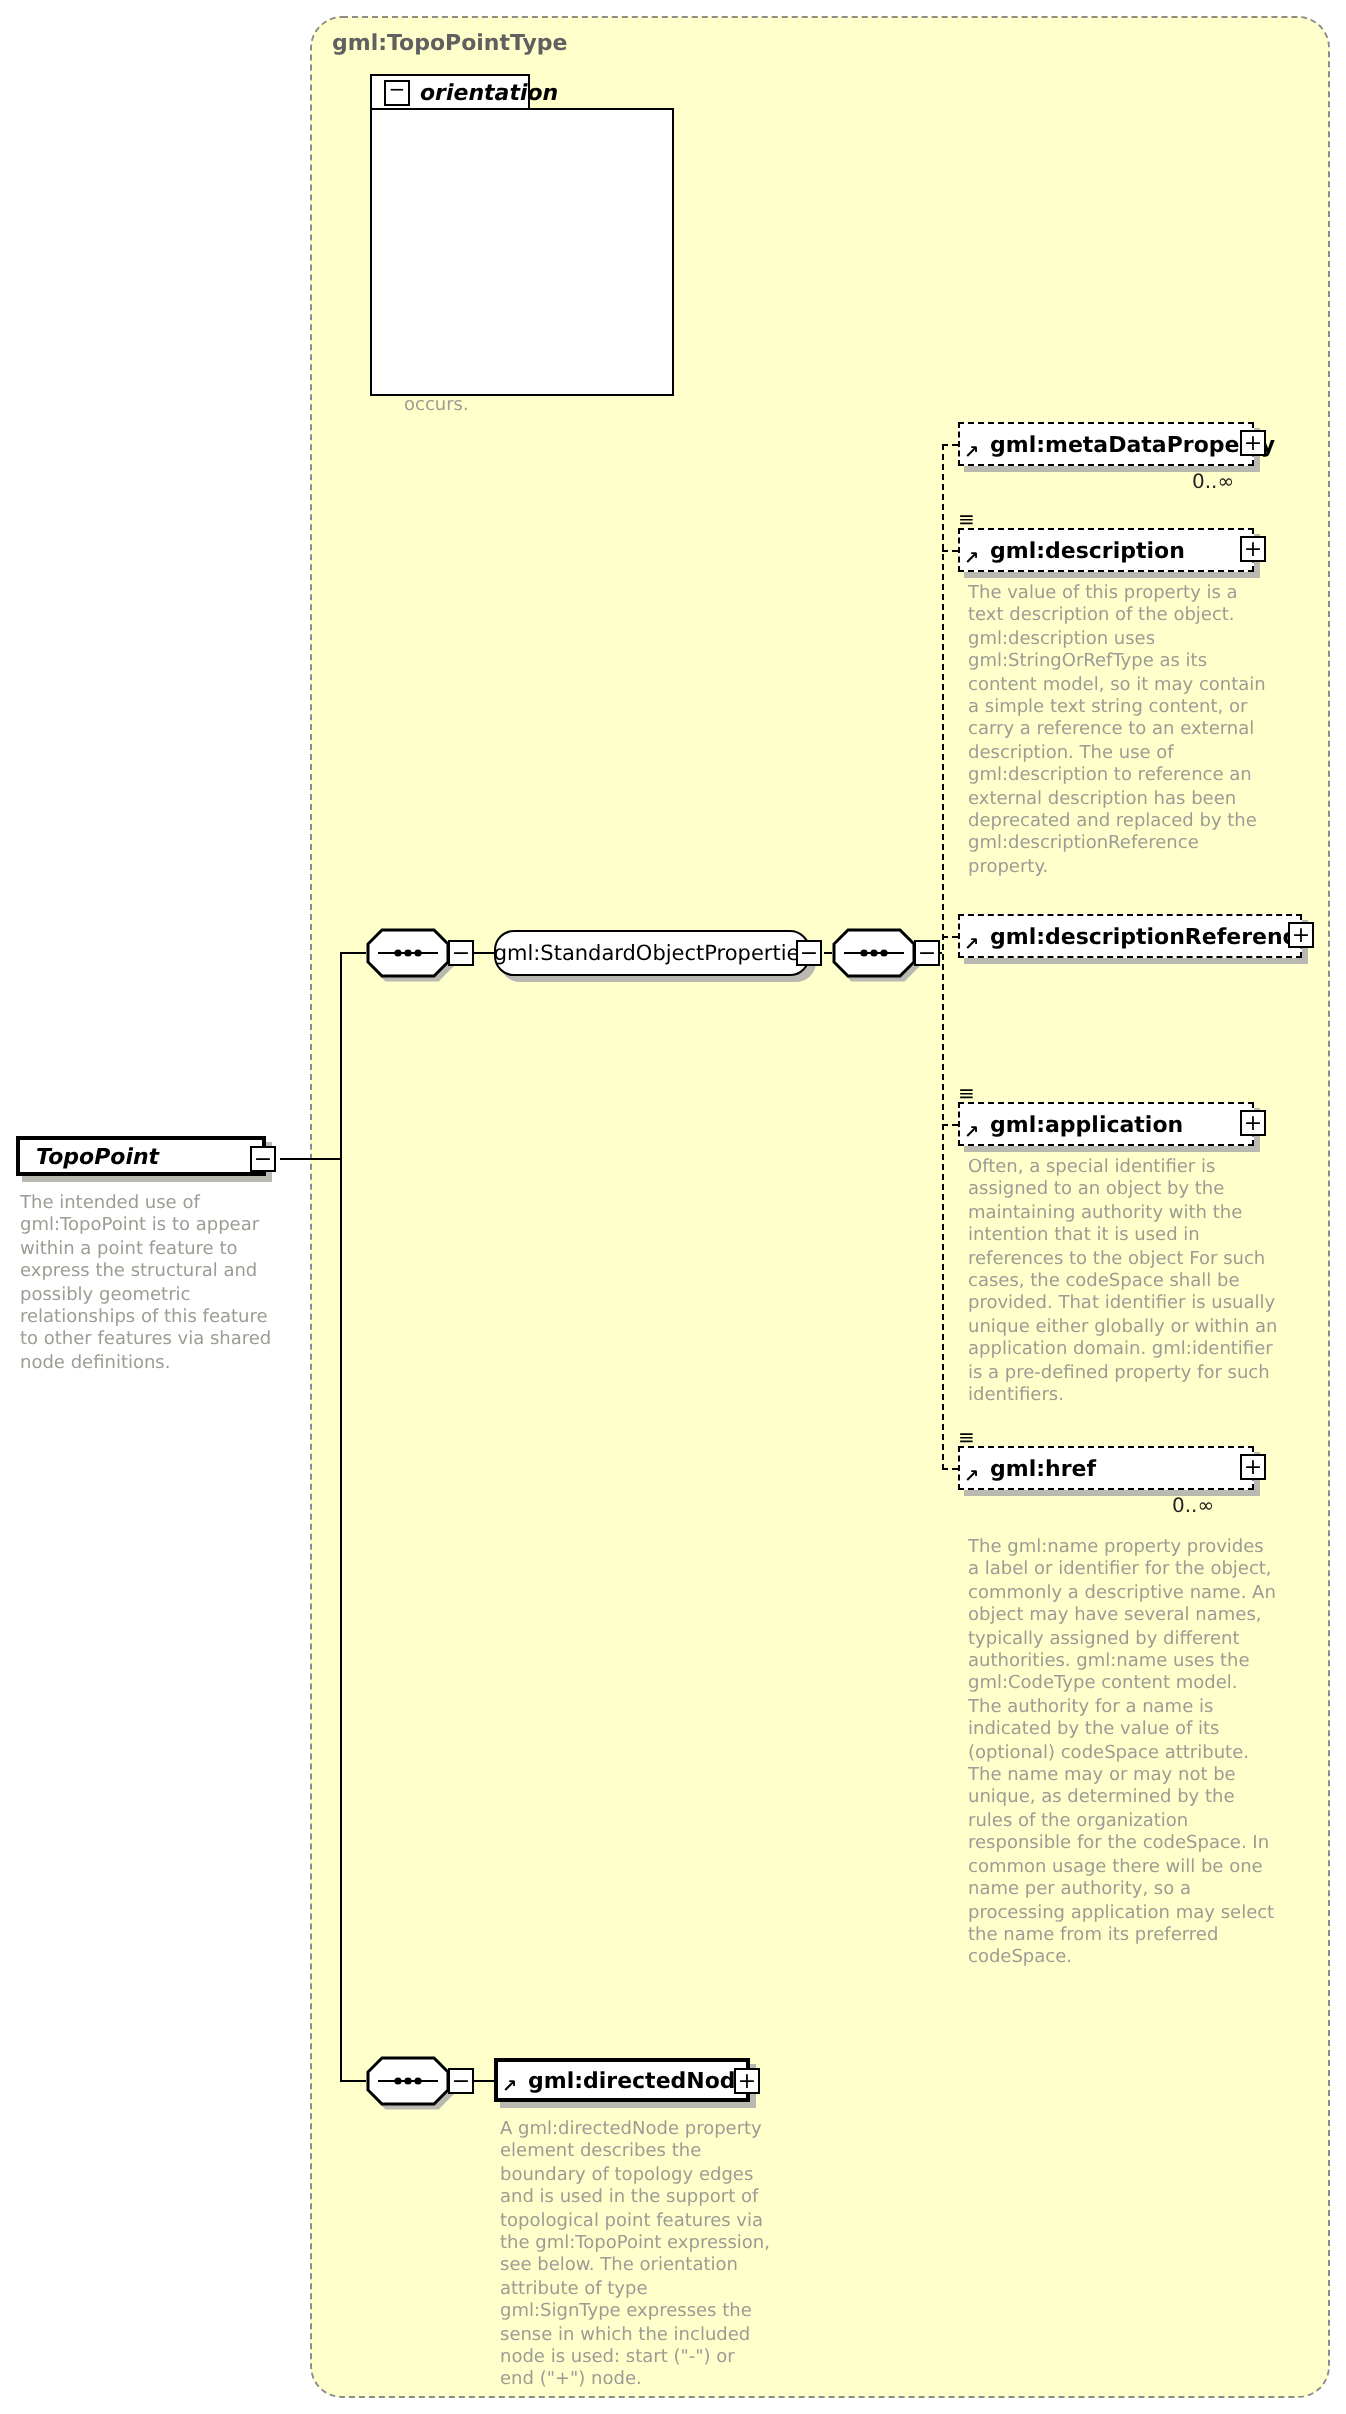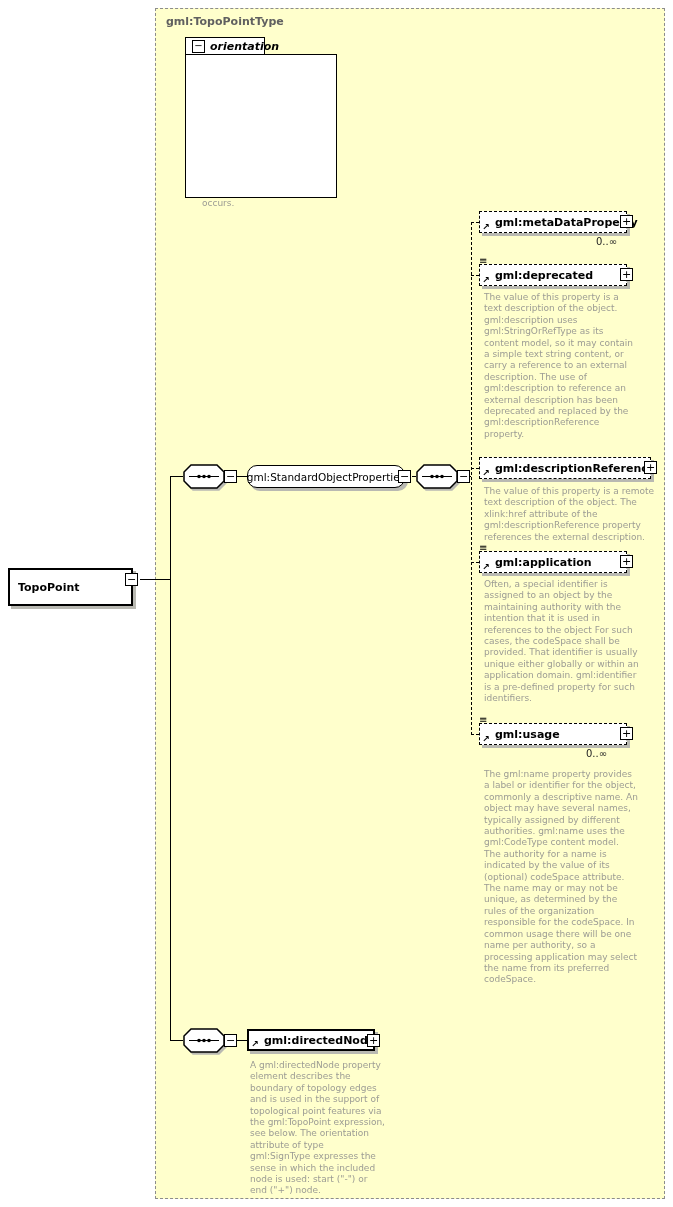--- a/index.html
+++ b/index.html
@@ -32,39 +32,40 @@
             box-sizing:border-box;z-index:3;}
   .attr-tab .tab-toggle{width:11px;height:11px;border:1px solid #000;font-size:10px;
             line-height:9px;text-align:center;font-style:normal;font-weight:normal;flex:0 0 auto;}
   .attr-body{background:#fff;border:1px solid #000;box-sizing:border-box;z-index:2;}
 </style>
 </head>
 <body>
 
 <div class="canvas">
 
-  <div class="abs type-container" style="left:155px;top:8px;width:508px;height:1189px;">
+  <div class="abs type-container" style="left:155px;top:8px;width:508px;height:1189px;border-radius:16px;">
     <div class="abs type-label" style="left:10px;top:6px;">gml:TopoPointType</div>
   </div>
 
   <div class="abs attr-tab" style="left:185px;top:37px;width:80px;height:18px;">
     <span class="tab-toggle">−</span>
     <span>orientation</span>
   </div>
   <div class="abs attr-body" style="left:185px;top:54px;width:152px;height:144px;"></div>
   <div class="abs ebox" style="left:197px;top:64px;width:130px;height:24px;">
     <span class="ref-arrow">↗</span>
     <span>gml:id</span>
   </div>
   <div class="abs doc" style="left:202px;top:95px;width:132px;">The attribute gml:id supports provision of a handle for the XML element representing a GML Object. Its use is mandatory for all GML objects. It is of XML type ID, so is constrained to be unique in the XML document within which it occurs.</div>
 
-  <div class="abs ebox" style="left:8px;top:568px;width:125px;height:38px;padding-left:8px;">
+  <div class="abs ebox" style="left:8px;top:568px;width:125px;height:20px;padding-left:8px;font-style:italic;">
     <span>TopoPoint</span>
     <span class="toggle" style="right:-7px;top:3px;">−</span>
   </div>
+  <div class="abs doc" style="left:10px;top:597px;width:132px;">The intended use of gml:TopoPoint is to appear within a point feature to express the structural and possibly geometric relationships of this feature to other features via shared node definitions.</div>
 
   <div class="abs hline" style="left:140px;top:579px;width:30px;"></div>
   <div class="abs vline" style="left:170px;top:476px;height:565px;"></div>
   <div class="abs hline" style="left:170px;top:476px;width:13px;"></div>
   <div class="abs hline" style="left:170px;top:1040px;width:13px;"></div>
 
   <svg class="abs seq" style="left:183px;top:464px;" width="42" height="25" viewBox="0 0 42 25">
     <polygon points="8,1 34,1 41,8 41,17 34,24 8,24 1,17 1,8" fill="#ffffff" stroke="#000" stroke-width="1.5"></polygon>
     <line x1="6" y1="12.5" x2="36" y2="12.5" stroke="#000" stroke-width="1"></line>
     <circle cx="16" cy="12.5" r="1.8" fill="#000"></circle>
@@ -100,44 +101,43 @@
   <div class="abs ebox dashed" style="left:479px;top:211px;width:148px;height:22px;">
     <span class="ref-arrow">↗</span>
     <span>gml:metaDataProperty</span>
     <span class="toggle" style="right:-7px;top:3px;">+</span>
   </div>
   <div class="abs card" style="left:596px;top:236px;">0..∞</div>
 
   <div class="abs ebox dashed" style="left:479px;top:264px;width:148px;height:22px;">
     <span class="annot-icon">≡</span>
     <span class="ref-arrow">↗</span>
-    <span>gml:deprecated</span>
+    <span>gml:description</span>
     <span class="toggle" style="right:-7px;top:3px;">+</span>
   </div>
   <div class="abs doc" style="left:484px;top:292px;width:152px;">The value of this property is a text description of the object. gml:description uses gml:StringOrRefType as its content model, so it may contain a simple text string content, or carry a reference to an external description. The use of gml:description to reference an external description has been deprecated and replaced by the gml:descriptionReference property.</div>
 
   <div class="abs ebox dashed" style="left:479px;top:457px;width:172px;height:22px;">
     <span class="ref-arrow">↗</span>
     <span>gml:descriptionReference</span>
     <span class="toggle" style="right:-7px;top:3px;">+</span>
   </div>
-  <div class="abs doc" style="left:484px;top:486px;width:176px;">The value of this property is a remote text description of the object. The xlink:href attribute of the gml:descriptionReference property references the external description.</div>
 
   <div class="abs ebox dashed" style="left:479px;top:551px;width:148px;height:22px;">
     <span class="annot-icon">≡</span>
     <span class="ref-arrow">↗</span>
     <span>gml:application</span>
     <span class="toggle" style="right:-7px;top:3px;">+</span>
   </div>
   <div class="abs doc" style="left:484px;top:579px;width:158px;">Often, a special identifier is assigned to an object by the maintaining authority with the intention that it is used in references to the object For such cases, the codeSpace shall be provided. That identifier is usually unique either globally or within an application domain. gml:identifier is a pre-defined property for such identifiers.</div>
 
   <div class="abs ebox dashed" style="left:479px;top:723px;width:148px;height:22px;">
     <span class="annot-icon">≡</span>
     <span class="ref-arrow">↗</span>
-    <span>gml:usage</span>
+    <span>gml:href</span>
     <span class="toggle" style="right:-7px;top:3px;">+</span>
   </div>
   <div class="abs card" style="left:586px;top:748px;">0..∞</div>
   <div class="abs doc" style="left:484px;top:769px;width:154px;">The gml:name property provides a label or identifier for the object, commonly a descriptive name. An object may have several names, typically assigned by different authorities. gml:name uses the gml:CodeType content model.  The authority for a name is indicated by the value of its (optional) codeSpace attribute.  The name may or may not be unique, as determined by the rules of the organization responsible for the codeSpace.  In common usage there will be one name per authority, so a processing application may select the name from its preferred codeSpace.</div>
 
   <svg class="abs seq" style="left:183px;top:1028px;" width="42" height="25" viewBox="0 0 42 25">
     <polygon points="8,1 34,1 41,8 41,17 34,24 8,24 1,17 1,8" fill="#ffffff" stroke="#000" stroke-width="1.5"></polygon>
     <line x1="6" y1="12.5" x2="36" y2="12.5" stroke="#000" stroke-width="1"></line>
     <circle cx="16" cy="12.5" r="1.8" fill="#000"></circle>
       <circle cx="21" cy="12.5" r="1.8" fill="#000"></circle>

